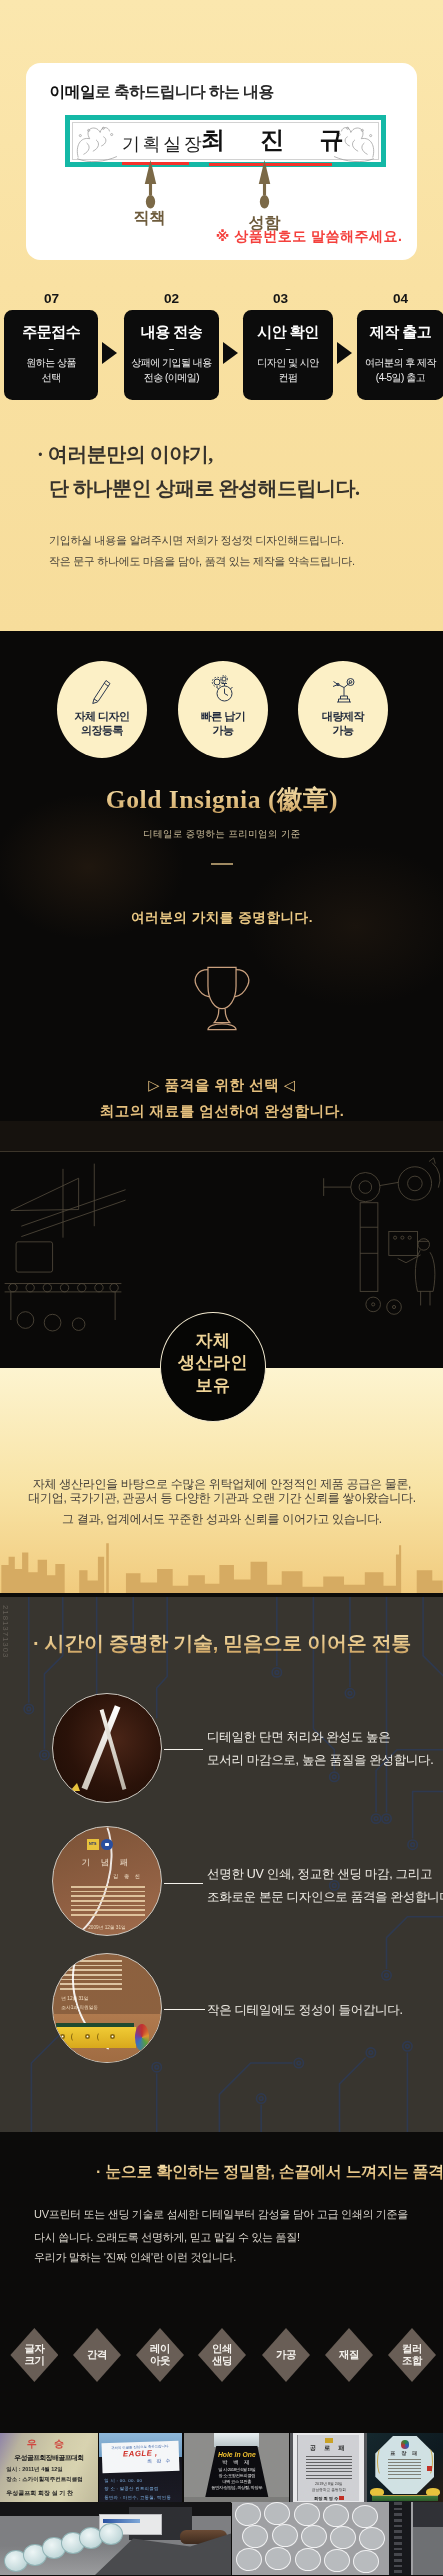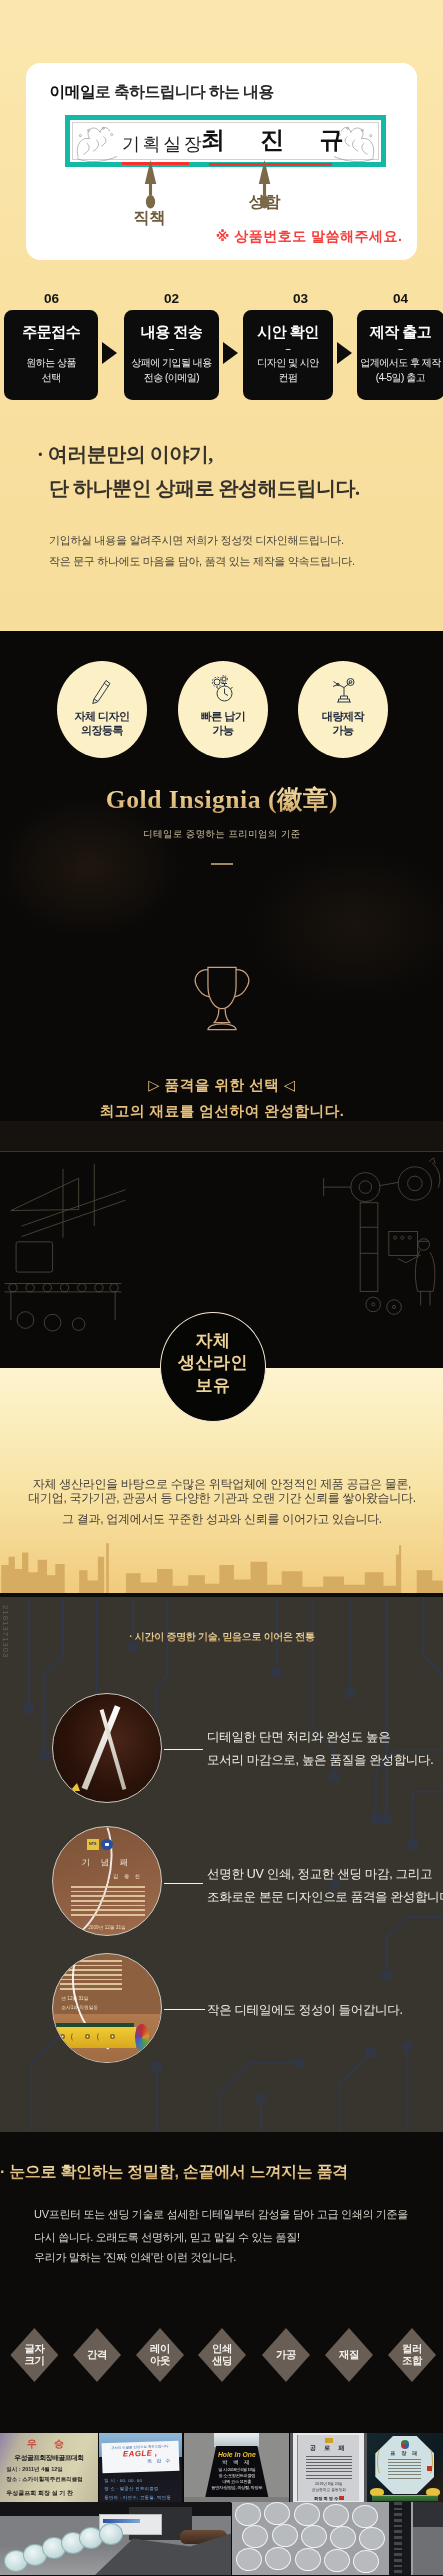--- a/index.html
+++ b/index.html
@@ -58,21 +58,21 @@
 
   
   .sec-c{top:1368px;height:225px;background:linear-gradient(180deg,#fdf4d0 0%,#f8e3a4 55%,#f1cb7e 100%)}
   .prod-line{position:absolute;width:100%;text-align:center;font-size:12px;color:#45403a;letter-spacing:-0.3px;font-weight:500}
   .skyline{position:absolute;bottom:0;left:0}
 
   
   .sec-d{top:1593px;height:540px;background:#38352f}
   .sec-d-topstrip{position:absolute;top:0;left:0;width:444px;height:4.2px;background:#0d0c0a}
   .serial{position:absolute;left:1px;top:11.5px;writing-mode:vertical-rl;font-size:7.8px;color:#6f6961;letter-spacing:1px;opacity:.8}
-  .craft-title{position:absolute;top:37px;width:100%;text-align:center;font-size:10px;font-weight:800;letter-spacing:-0.3px}
+  .craft-title{position:absolute;top:37px;width:100%;text-align:center;font-size:20px;font-weight:800;letter-spacing:-0.3px}
   .dcircle{position:absolute;left:52px;width:110px;height:110px;border-radius:50%;border:1px solid #ccc8c0;overflow:hidden;z-index:3}
   .connector{position:absolute;left:164px;width:39px;height:1px;background:#f5f2ec;z-index:2}
   .dtext{position:absolute;left:207px;font-size:12.5px;color:#f2efe8;letter-spacing:-0.3px;white-space:nowrap}
   .c1{top:100px;background:radial-gradient(circle at 58% 42%,#4a2517 0%,#2a1209 55%,#1c0c05 100%)}
   .c1 .wedge1{position:absolute;left:45px;top:9.4px;width:5.7px;height:89px;background:linear-gradient(180deg,#ffffff,#cfc8bd);transform:rotate(22deg)}
   .c1 .wedge2{position:absolute;left:58px;top:13.6px;width:4.2px;height:83px;background:linear-gradient(180deg,#f4f1ea,#b9b2a6);transform:rotate(-16deg)}
   .c1 .chip{position:absolute;left:16.7px;bottom:11.5px;width:0;height:0;border-left:7.3px solid transparent;border-right:3.1px solid transparent;border-bottom:8.3px solid #e8c23c}
   .c2{top:233px;background:linear-gradient(160deg,#7a5236 0%,#8f5f42 55%,#a06c4c 100%)}
   .c2 .logo-sq{position:absolute;left:34px;top:11.5px;width:11.5px;height:11.5px;background:#e8c23c;color:#1d2d6b;font-size:3.7px;font-weight:800;text-align:center;line-height:11.5px}
   .c2 .logo-fl{position:absolute;left:48px;top:11.5px;width:11.5px;height:11.5px;border-radius:50%;background:radial-gradient(circle at 50% 50%,#ffffff 0 22%,#2a4e9e 23% 100%)}
@@ -88,21 +88,21 @@
   .c3 .t-org{position:absolute;left:8.3px;top:50px;font-size:4.7px;color:#f0dcc0}
   .c3 .glass{position:absolute;left:21px;top:-31px;width:99px;height:136px;border:2.1px solid transparent;border-left-color:rgba(255,255,255,.9);border-radius:50%;transform:rotate(-18deg)}
   .c3 .felt{position:absolute;left:3.1px;bottom:34px;width:78px;height:4.7px;background:#1f4a30}
   .c3 .base{position:absolute;left:1px;bottom:13.6px;width:82px;height:21px;background:linear-gradient(180deg,#f0cb35,#d8a81c)}
   .c3 .screw{position:absolute;bottom:23px;width:4.7px;height:4.7px;border-radius:50%;background:radial-gradient(circle,#fff 0 25%,#8a6a10 30% 100%)}
   .c3 .cut{position:absolute;bottom:20px;width:8.3px;height:10.4px;border-radius:50%;border:1.6px solid transparent;border-left-color:#8a6a10}
   .c3 .disc{position:absolute;right:12.5px;bottom:11.5px;width:13.6px;height:27px;border-radius:50%;background:conic-gradient(#c03030,#e09030,#58a040,#3870c0,#7040a0,#c03030)}
 
   
   .sec-e{top:2132px;height:444px;background:#0c0b0a}
-  .q-title{position:absolute;top:30px;width:100%;text-align:left;font-size:16px;font-weight:800;letter-spacing:-0.3px}
+  .q-title{position:absolute;top:30px;width:100%;text-align:right;font-size:16px;font-weight:800;letter-spacing:-0.3px}
   .q-body{position:absolute;left:34px;font-size:11px;color:#dcd7ce;letter-spacing:-0.3px}
   .diamond{position:absolute;top:196px;width:48px;height:54px;background:#695e56;clip-path:polygon(50% 0,100% 50%,50% 100%,0 50%);display:flex;flex-direction:column;align-items:center;justify-content:center}
   .diamond span{font-size:10.4px;font-weight:700;color:#f4f1ec;line-height:1.2;letter-spacing:-0.5px}
   .diamond span:empty{display:none}
   .photo{position:absolute;overflow:hidden}
   .row1{top:301px;height:70px}
   .row2{top:370px;height:73px}
   .ph1{left:0;width:98px;background:linear-gradient(115deg,#8d82a8 0%,#b9b39e 18%,#cfcaa8 45%,#d8d3b0 70%,#beb89a 100%)}
   .ph1 .award{position:absolute;top:4.2px;width:100%;text-align:center;color:#d04840;font-size:10px;font-weight:800;letter-spacing:7.3px}
   .ph1 .t1{position:absolute;top:20px;width:100%;text-align:center;color:#1d1d1d;font-size:6.8px;font-weight:800;letter-spacing:-0.5px}
@@ -194,27 +194,27 @@
         <polygon points="22,0 33,46 11,46" fill="#7b6947"></polygon>
         <rect x="19" y="40" width="6" height="28" fill="#7b6947"></rect>
         <ellipse cx="22" cy="80" rx="9" ry="13" fill="#7b6947"></ellipse>
       </svg>
       <svg class="callout-arrow" style="left:227px;top:97px" viewBox="0 0 44 96">
         <polygon points="22,0 33,46 11,46" fill="#7b6947"></polygon>
         <rect x="19" y="40" width="6" height="28" fill="#7b6947"></rect>
         <ellipse cx="22" cy="80" rx="9" ry="13" fill="#7b6947"></ellipse>
       </svg>
       <div class="callout-label" style="left:95px;top:145px">직책</div>
-      <div class="callout-label" style="left:210px;top:129px">성함</div>
+      <div class="callout-label" style="left:210px;top:150px">성함</div>
       <div class="card-note">※ 상품번호도 말씀해주세요.</div>
     </div>
 
-    <div class="step-num" style="left:20px">06</div>
+    <div class="step-num" style="left:20px">07</div>
     <div class="step-num" style="left:140px">02</div>
-    <div class="step-num" style="left:269px">03</div>
+    <div class="step-num" style="left:249px">03</div>
     <div class="step-num" style="left:369px">04</div>
 
     <div class="step-box" style="left:4.2px;width:94px">
       <div class="st">주문접수</div>
       <div class="dash">–</div>
       <div class="sl">원하는 상품</div>
       <div class="sl">선택</div>
     </div>
     <div class="step-box" style="left:124px;width:95px">
       <div class="st">내용 전송</div>
@@ -224,21 +224,21 @@
     </div>
     <div class="step-box" style="left:243px;width:90px">
       <div class="st">시안 확인</div>
       <div class="dash">–</div>
       <div class="sl">디자인 및 시안</div>
       <div class="sl">컨펌</div>
     </div>
     <div class="step-box" style="left:357px;width:87px">
       <div class="st">제작 출고</div>
       <div class="dash">–</div>
-      <div class="sl">업계에서도 후 제작</div>
+      <div class="sl">여러분의 후 제작</div>
       <div class="sl">(4-5일) 출고</div>
     </div>
     <div class="step-arrow" style="left:102px"></div>
     <div class="step-arrow" style="left:223px"></div>
     <div class="step-arrow" style="left:337px"></div>
 
     <div class="intro-h" style="left:37px;top:441px">· 여러분만의 이야기,</div>
     <div class="intro-h" style="left:49px;top:475px">단 하나뿐인 상패로 완성해드립니다.</div>
     <div class="intro-b" style="left:49px;top:533px">기입하실 내용을 알려주시면 저희가 정성껏 디자인해드립니다.</div>
     <div class="intro-b" style="left:49px;top:554px">작은 문구 하나에도 마음을 담아, 품격 있는 제작을 약속드립니다.</div>
@@ -281,20 +281,21 @@
       </svg>
       <div class="feat-label">
           <div>대량제작</div>
           <div>가능</div>
         </div>
     </div>
 
     <div class="brand-title goldtext">Gold Insignia (徽章)</div>
     <div class="brand-sub">디테일로 증명하는 프리미엄의 기준</div>
     <div class="divider"></div>
+    <div class="tag2">여러분의 가치를 증명합니다.</div>
 
     <svg class="trophy" width="78" height="79" viewBox="0 0 100 100" fill="none" stroke="#c9a07e" stroke-width="1.6">
       <path d="M32 10 H68 V34 C68 52 59 63 50 63 C41 63 32 52 32 34 Z"></path>
       <path d="M32 13 C18 13 13 24 17 33 C21 42 27 47 34 48"></path>
       <path d="M68 13 C82 13 87 24 83 33 C79 42 73 47 66 48"></path>
       <path d="M46 63 C46 72 44 77 40 81 H60 C56 77 54 72 54 63"></path>
       <path d="M32 90 C32 80 68 80 68 90 H32 Z"></path>
     </svg>
 
     <div class="pick" style="top:445px">▷ 품격을 위한 선택 ◁</div>

